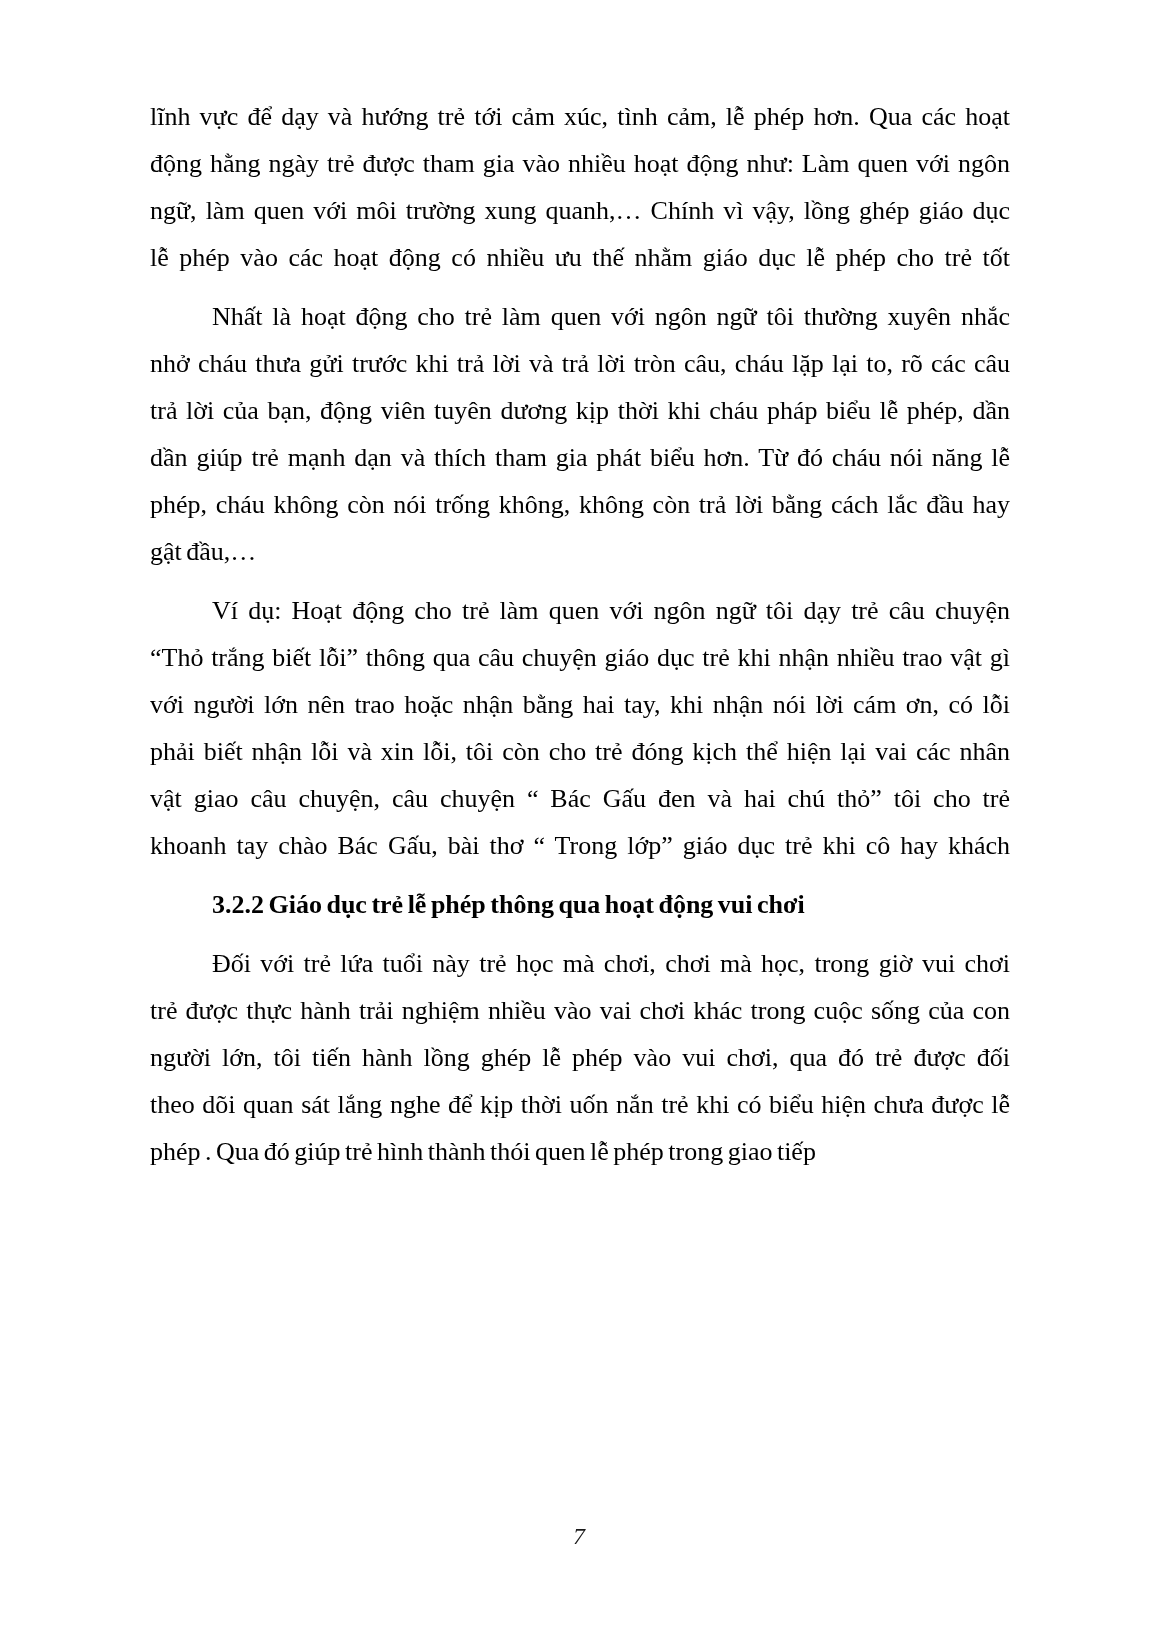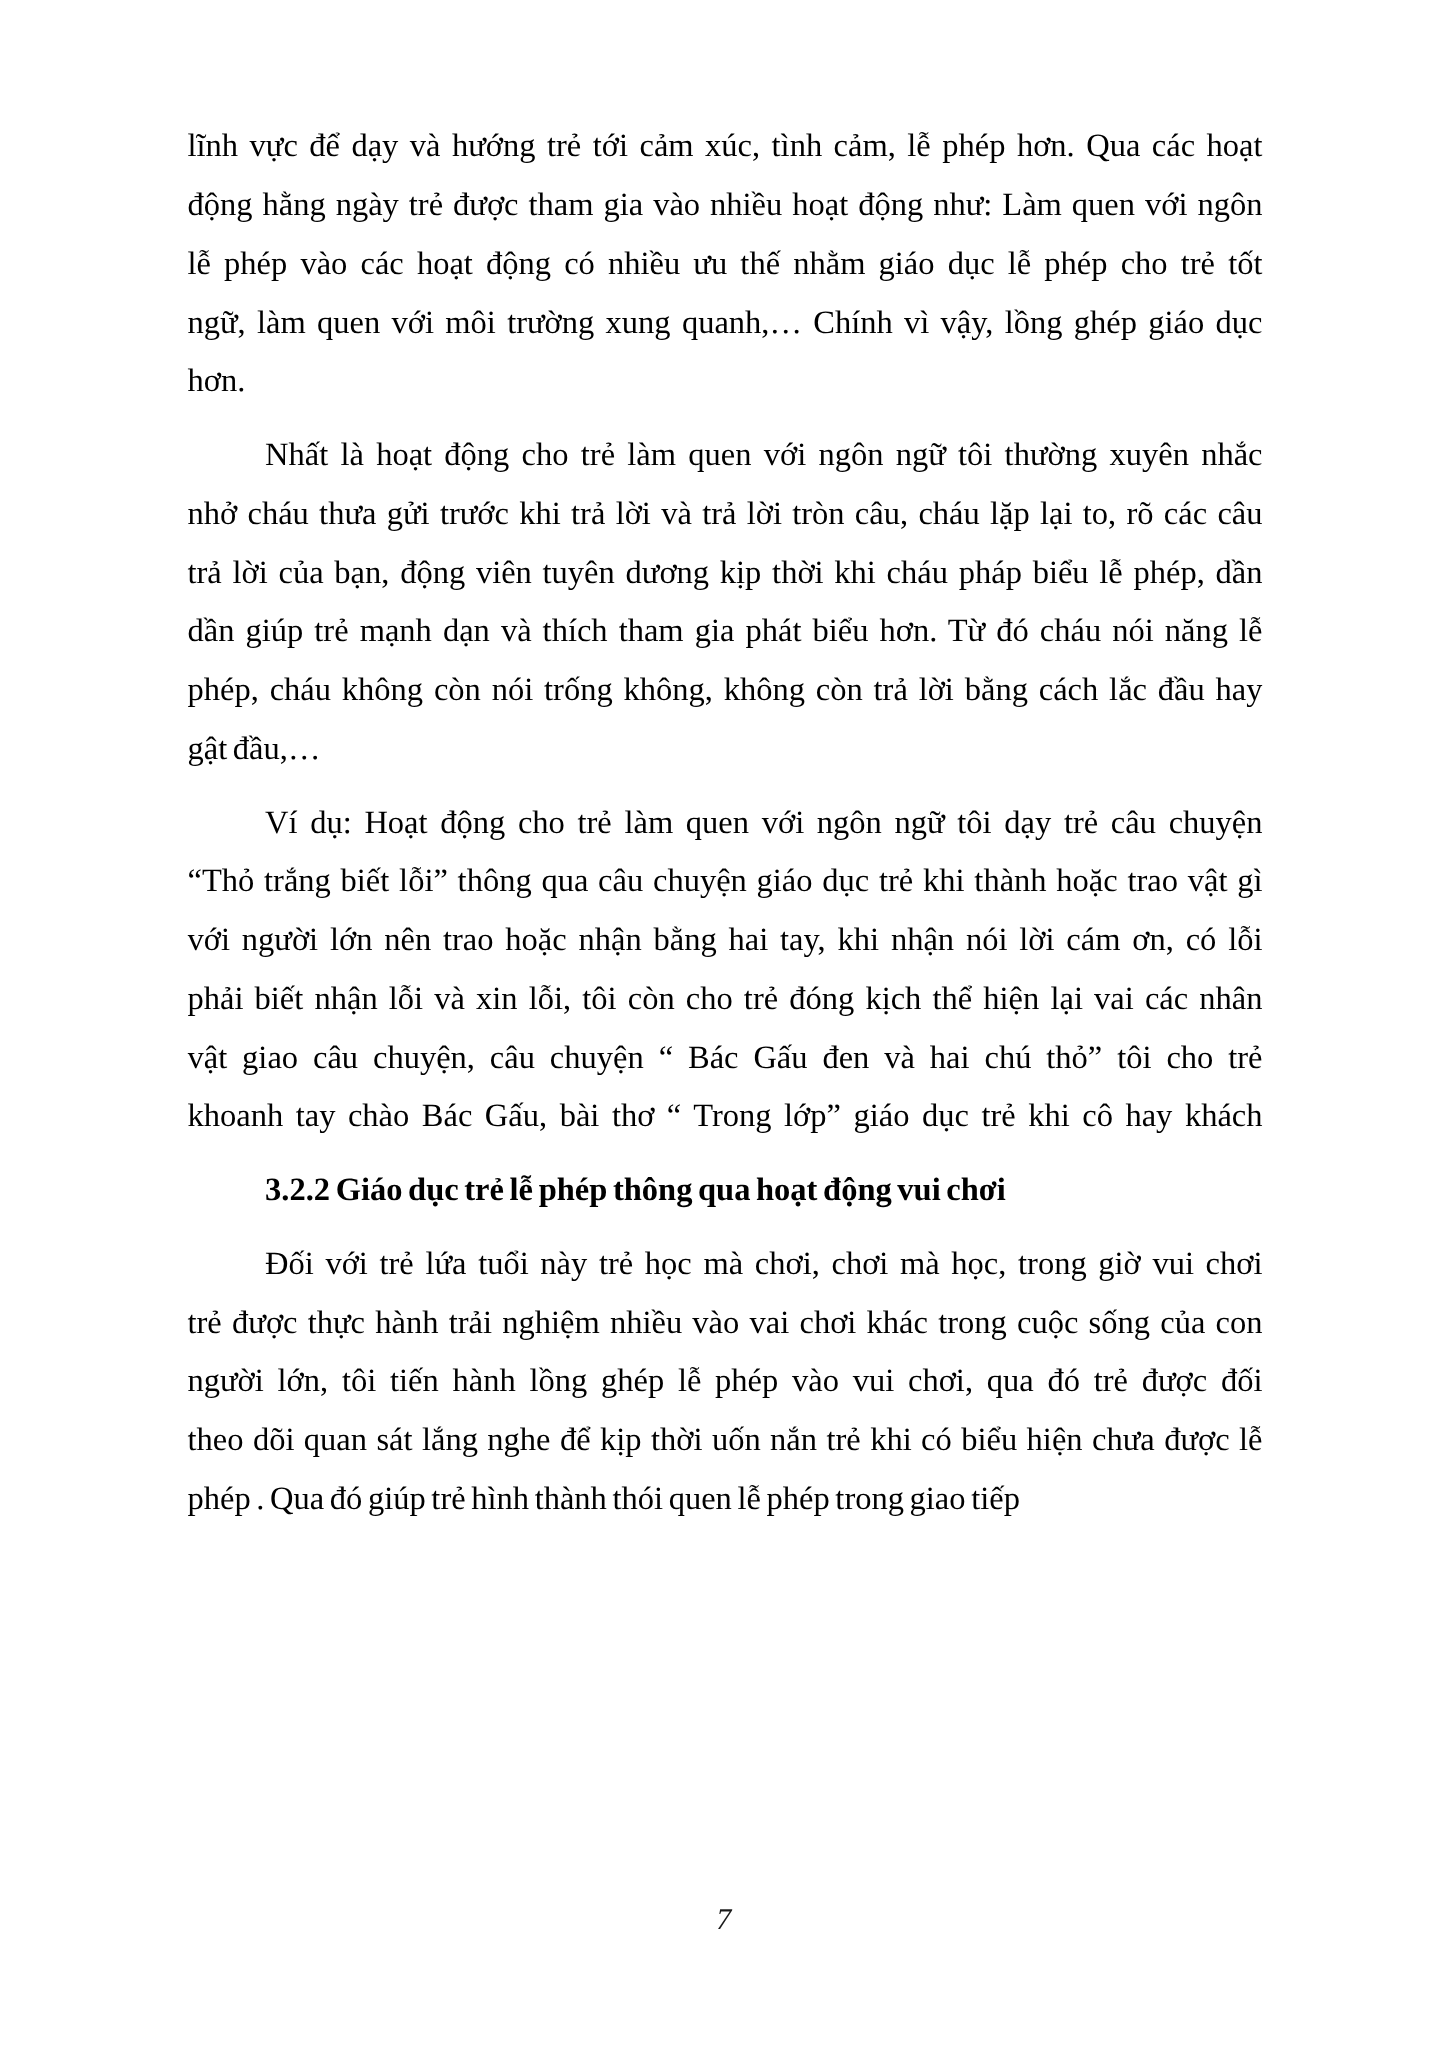--- a/index.html
+++ b/index.html
@@ -64,35 +64,34 @@
   }
 </style>
 </head>
 <body>
 
 <div class="page">
   <div class="content" id="doc-content">
       <div class="para body">
         <div class="line">lĩnh vực để dạy và hướng trẻ tới cảm xúc, tình cảm, lễ phép hơn. Qua các hoạt</div>
         <div class="line">động hằng ngày trẻ được tham gia vào nhiều hoạt động như: Làm quen với ngôn</div>
+        <div class="line">ngữ, làm quen với môi trường xung quanh,… Chính vì vậy, lồng ghép giáo dục</div>
         <div class="line">lễ phép vào các hoạt động có nhiều ưu thế nhằm giáo dục lễ phép cho trẻ tốt</div>
-        <div class="line">ngữ, làm quen với môi trường xung quanh,… Chính vì vậy, lồng ghép giáo dục</div>
-        <div class="line last">hơn.</div>
       </div>
       <div class="para body">
         <div class="line indent">Nhất là hoạt động cho trẻ làm quen với ngôn ngữ tôi thường xuyên nhắc</div>
         <div class="line">nhở cháu thưa gửi trước khi trả lời và trả lời tròn câu, cháu lặp lại to, rõ các câu</div>
         <div class="line">trả lời của bạn, động viên tuyên dương kịp thời khi cháu pháp biểu lễ phép, dần</div>
         <div class="line">dần giúp trẻ mạnh dạn và thích tham gia phát biểu hơn. Từ đó cháu nói năng lễ</div>
         <div class="line">phép, cháu không còn nói trống không, không còn trả lời bằng cách lắc đầu hay</div>
         <div class="line last">gật đầu,…</div>
       </div>
       <div class="para body">
         <div class="line indent">Ví dụ:  Hoạt động cho trẻ làm quen với ngôn ngữ tôi dạy trẻ câu chuyện</div>
-        <div class="line">“Thỏ trắng biết lỗi” thông qua câu chuyện giáo dục trẻ khi thành hoặc trao vật gì</div>
+        <div class="line">“Thỏ trắng biết lỗi” thông qua câu chuyện giáo dục trẻ khi nhận nhiều trao vật gì</div>
         <div class="line">với người lớn nên trao hoặc nhận bằng hai tay, khi nhận nói lời cám ơn, có lỗi</div>
         <div class="line">phải biết nhận lỗi và xin lỗi, tôi còn cho trẻ đóng kịch thể hiện lại vai các nhân</div>
         <div class="line">vật giao câu chuyện, câu chuyện “ Bác Gấu đen và hai chú thỏ” tôi cho trẻ</div>
         <div class="line">khoanh tay chào Bác Gấu, bài thơ “ Trong lớp” giáo dục trẻ khi cô hay khách</div>
       </div>
       <div class="para heading">
         <div class="line last indent">3.2.2 Giáo dục trẻ lễ phép thông qua hoạt động vui chơi</div>
       </div>
       <div class="para body">
         <div class="line indent">Đối với trẻ lứa tuổi này trẻ học mà chơi, chơi mà học, trong giờ vui chơi</div>

